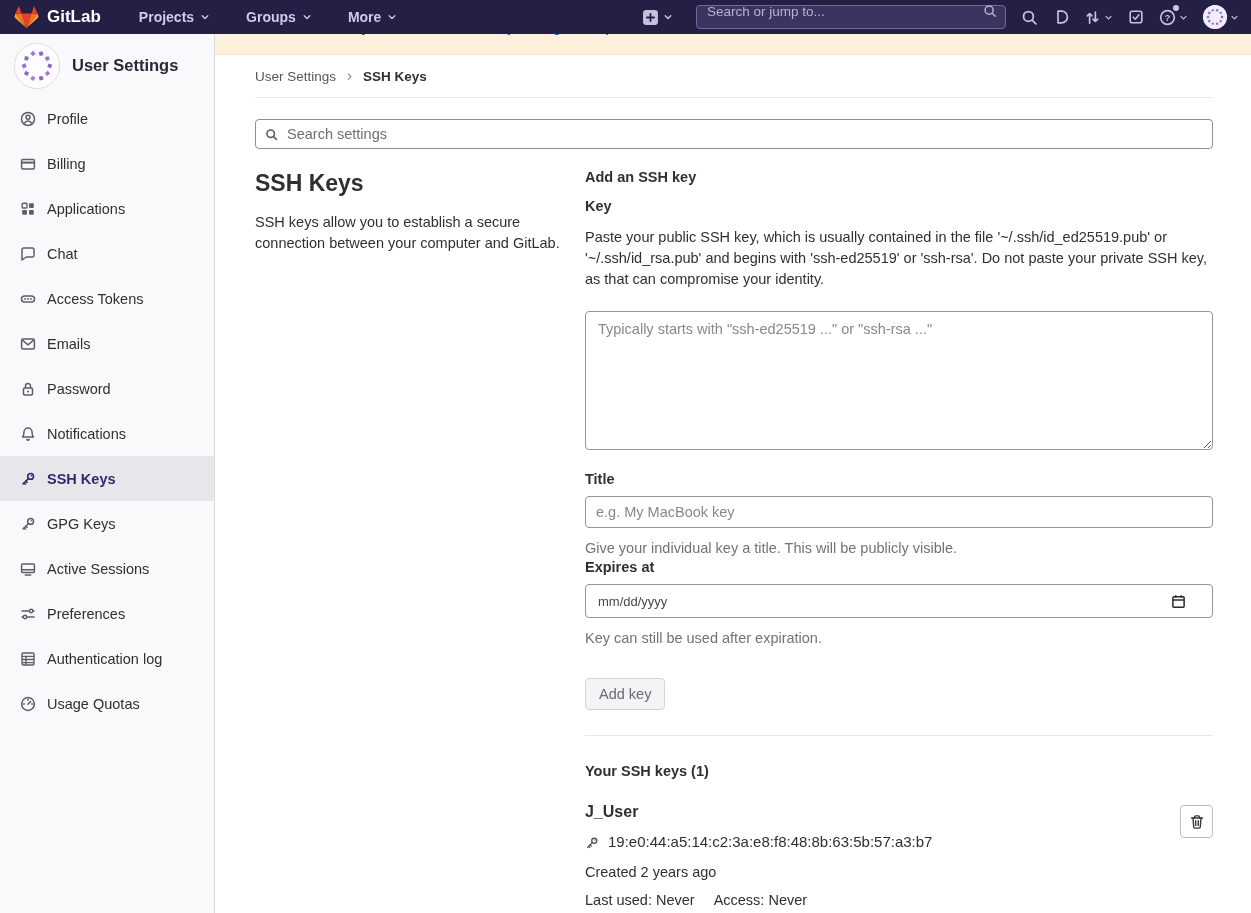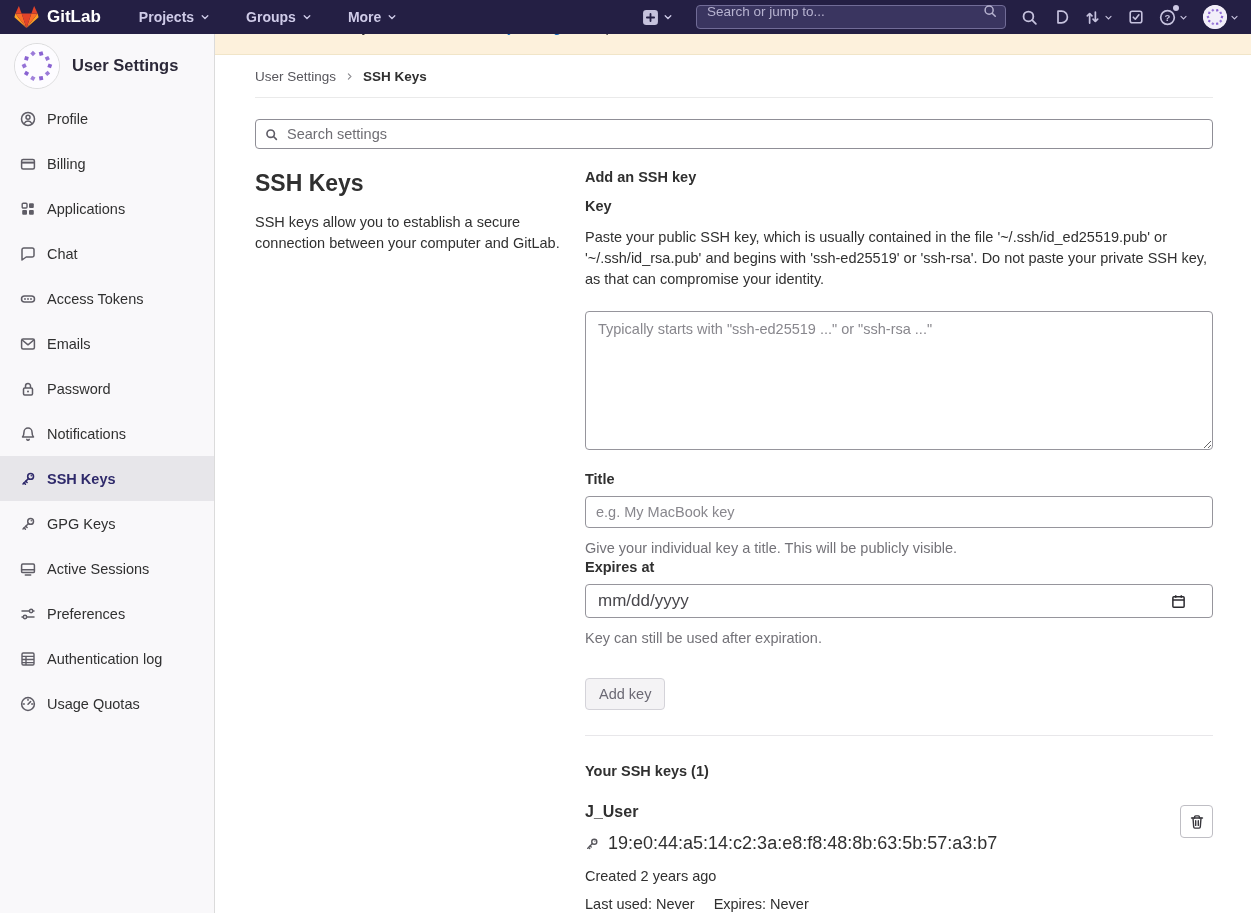--- a/index.html
+++ b/index.html
@@ -96,34 +96,34 @@
   .fields-row{ display:grid; grid-template-columns:1fr; column-gap:28px; margin-top:21px; }
   .field-label{ display:block; font-size:14.5px; font-weight:700; margin-bottom:9px; }
   .text-input{
     width:100%; height:32px; border:1px solid #96959c; border-radius:4px;
     padding:0 10px; font-size:14.5px; font-family:inherit; color:#303030;
   }
   .text-input::placeholder{ color:#88878d; opacity:1; }
   .date-input{
     width:100%; height:34px; border:1px solid #96959c; border-radius:4px; background:#fff;
     padding:0 26px 0 12px; display:flex; align-items:center; justify-content:space-between;
-    font-size:17px; color:#48474c; cursor:default;
+    font-size:13px; color:#48474c; cursor:default;
   }
   .hint{ font-size:14.5px; color:#737278; line-height:21px; margin-top:10px; }
 
   .add-key-btn{
     margin-top:29px; height:32px; padding:0 13px; background:#f4f3f5; border:1px solid #d4d3d9;
     border-radius:4px; font-size:14.5px; font-family:inherit; color:#6b6974; cursor:not-allowed;
   }
   .sep-hr{ border:none; border-top:1px solid #e8e7ea; margin:25px 0 0; }
   .keys-heading{ font-size:14.5px; font-weight:700; margin:27px 0 0; }
 
   .key-entry{ margin-top:24px; display:flex; justify-content:space-between; align-items:flex-start; }
   .key-name{ font-size:16px; font-weight:700; color:#303030; }
-  .key-fp{ display:flex; align-items:center; gap:9px; margin-top:12px; font-size:18px; color:#303030; }
+  .key-fp{ display:flex; align-items:flex-end; gap:9px; margin-top:12px; font-size:15px; color:#303030; }
   .key-fp .k-ic{ color:#57565c; display:flex; }
   .key-created{ margin-top:14px; font-size:14.5px; }
   .key-meta{ margin-top:12px; font-size:14.5px; display:flex; gap:19px; }
   .delete-btn{
     width:33px; height:33px; border:1px solid #bfbec4; border-radius:4px; background:#fff;
     display:flex; align-items:center; justify-content:center; color:#38373c; cursor:pointer; flex:0 0 auto; margin-top:2px;
   }
 </style>
 </head>
 <body>
@@ -519,21 +519,21 @@
                   <circle cx="11.3" cy="4.7" r=".8" fill="currentColor" stroke="none"></circle>
                   <path d="M8.5 7.5L3 13"></path>
                   <path d="M4.1 11.9l1.3 1.3M5.8 10.2l1.3 1.3"></path>
                 </svg>
             </span>
             <span>19:e0:44:a5:14:c2:3a:e8:f8:48:8b:63:5b:57:a3:b7</span>
           </div>
           <div class="key-created">Created 2 years ago</div>
           <div class="key-meta">
             <span>Last used: Never</span>
-            <span>Expires: Never</span>
+            <span>Access: Never</span>
           </div>
         </div>
         <button class="delete-btn">
           <span style="display:flex;">
             <svg width="16" height="16" viewBox="0 0 16 16" fill="none" stroke="currentColor" stroke-width="1.4" stroke-linecap="round" stroke-linejoin="round">
                 <path d="M2.5 4h11"></path>
                 <path d="M5.6 4V2.9a1 1 0 011-1h2.8a1 1 0 011 1V4"></path>
                 <path d="M4 4l.7 9a1.2 1.2 0 001.2 1.1h4.2a1.2 1.2 0 001.2-1.1L12 4"></path>
                 <path d="M6.7 6.8v4.6M9.3 6.8v4.6"></path>
               </svg>

